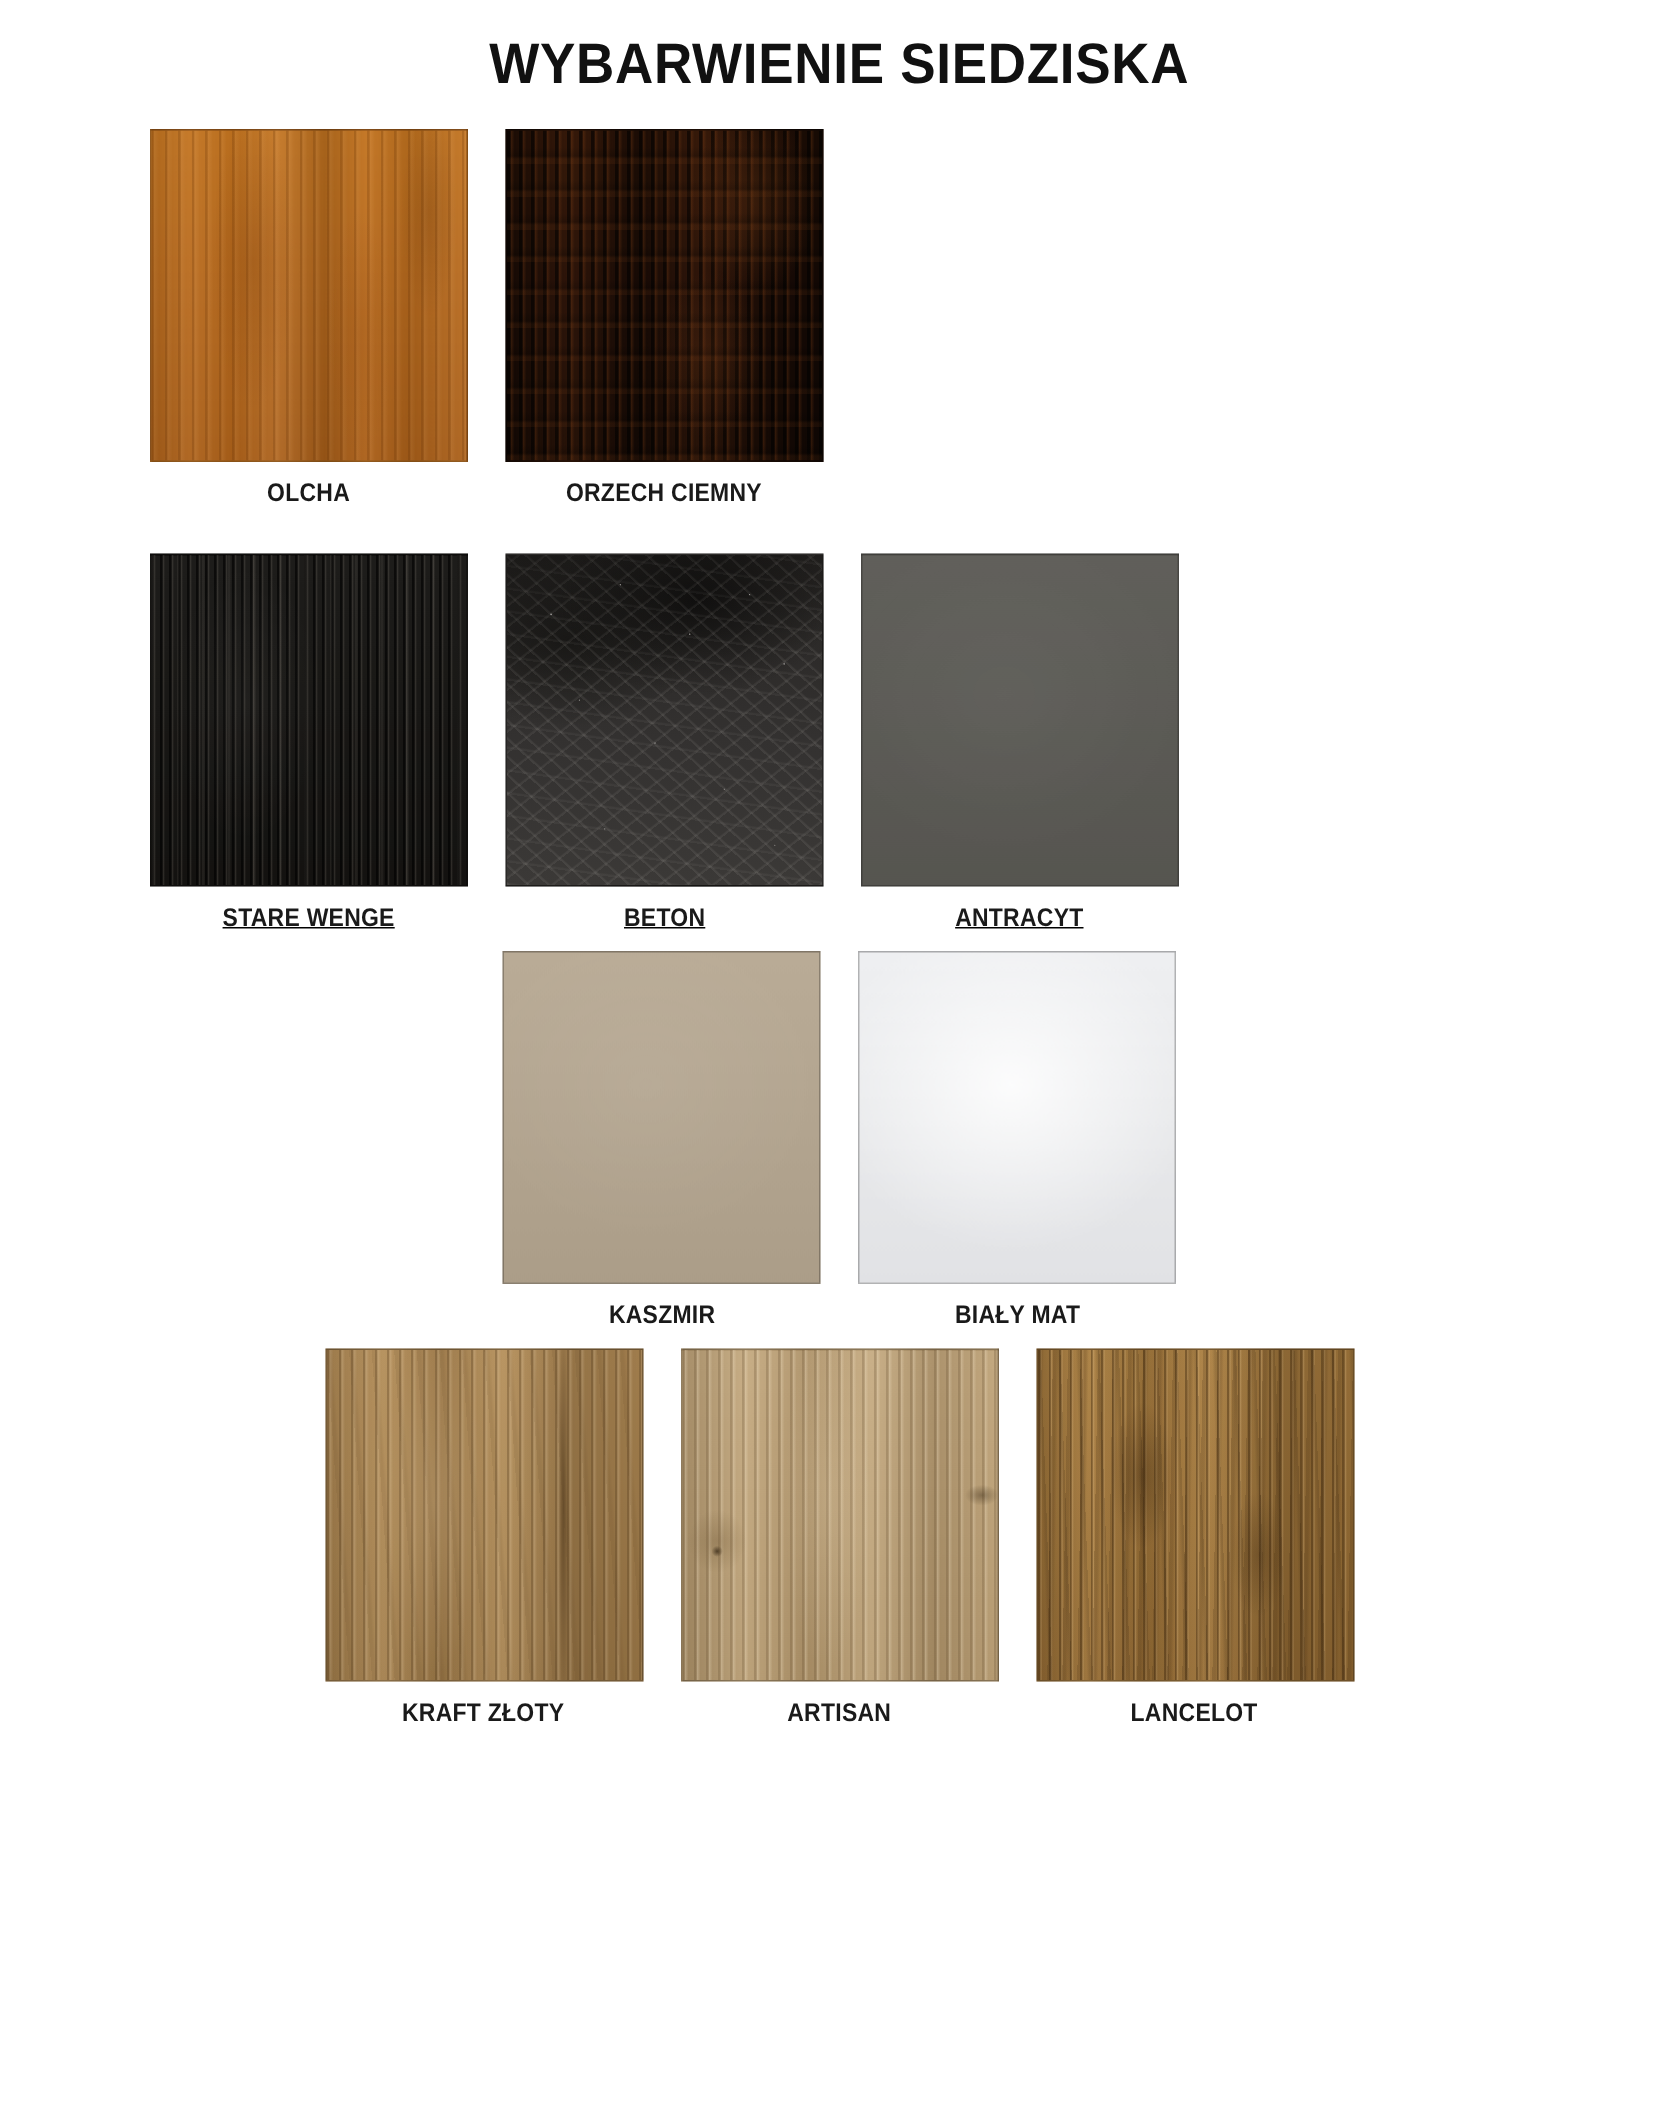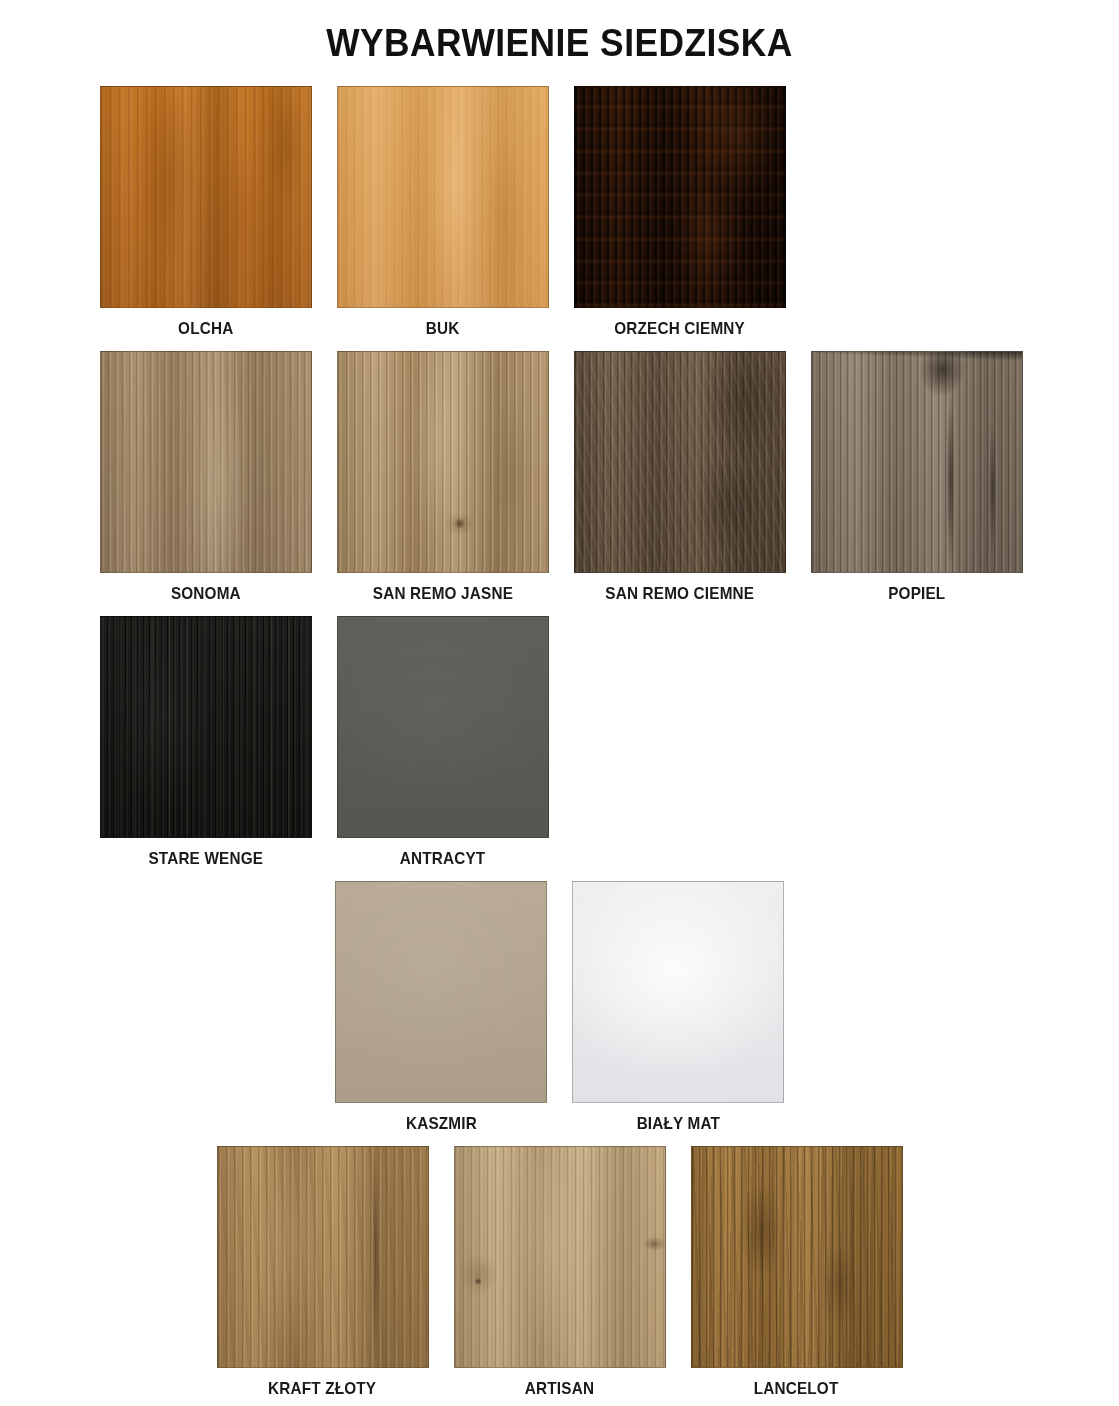--- a/index.html
+++ b/index.html
@@ -66,21 +66,21 @@
     white-space: nowrap;
     transform: scaleX(0.9);
     padding-top: 11px;
     padding-bottom: 12px;
     text-align: center;
   }
 
   
   #row-1 { margin-top: 21px; }
   #row-2 { margin-top: 0px; }
-  #row-3 { margin-top: 0px; }
+  #row-3 { margin-top: 18px; text-decoration: underline; }
   #row-4 { margin-top: 0px; }
   #row-5 { margin-top: 0px; }
 
   
 
   
   .grain::before,
   .grain::after {
     content: "";
     position: absolute;
@@ -445,52 +445,34 @@
 
 <h1 id="page-title">WYBARWIENIE SIEDZISKA</h1>
 
 <div id="swatch-grid">
     <div class="swatch-row" id="row-1">
       <div class="swatch-cell">
         <div class="swatch-chip tex-olcha grain"></div>
         <div class="swatch-label">OLCHA</div>
       </div>
       <div class="swatch-cell">
-        <div class="swatch-chip tex-buk grain"></div>
-        <div class="swatch-label">BUK</div>
-      </div>
-      <div class="swatch-cell">
         <div class="swatch-chip tex-orzech-ciemny grain"></div>
         <div class="swatch-label">ORZECH CIEMNY</div>
       </div>
     </div>
-    <div class="swatch-row" id="row-2">
-      <div class="swatch-cell">
-        <div class="swatch-chip tex-sonoma grain"></div>
-        <div class="swatch-label">SONOMA</div>
-      </div>
-      <div class="swatch-cell">
-        <div class="swatch-chip tex-sanremo-jasne grain"></div>
-        <div class="swatch-label">SAN REMO JASNE</div>
-      </div>
-      <div class="swatch-cell">
-        <div class="swatch-chip tex-sanremo-ciemne grain"></div>
-        <div class="swatch-label">SAN REMO CIEMNE</div>
-      </div>
-      <div class="swatch-cell">
-        <div class="swatch-chip tex-popiel grain"></div>
-        <div class="swatch-label">POPIEL</div>
-      </div>
-    </div>
     <div class="swatch-row" id="row-3">
       <div class="swatch-cell">
         <div class="swatch-chip tex-stare-wenge grain"></div>
         <div class="swatch-label">STARE WENGE</div>
       </div>
       <div class="swatch-cell">
+        <div class="swatch-chip tex-beton grain"></div>
+        <div class="swatch-label">BETON</div>
+      </div>
+      <div class="swatch-cell">
         <div class="swatch-chip tex-antracyt"></div>
         <div class="swatch-label">ANTRACYT</div>
       </div>
     </div>
     <div class="swatch-row centered" id="row-4">
       <div class="swatch-cell">
         <div class="swatch-chip tex-kaszmir"></div>
         <div class="swatch-label">KASZMIR</div>
       </div>
       <div class="swatch-cell">

